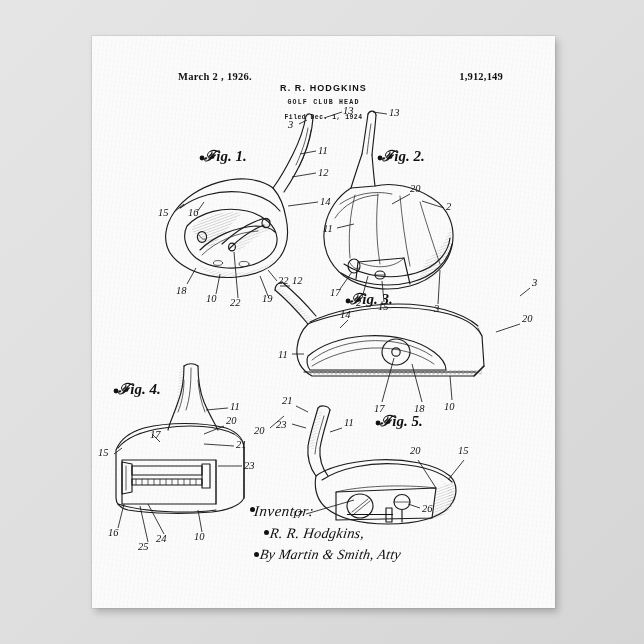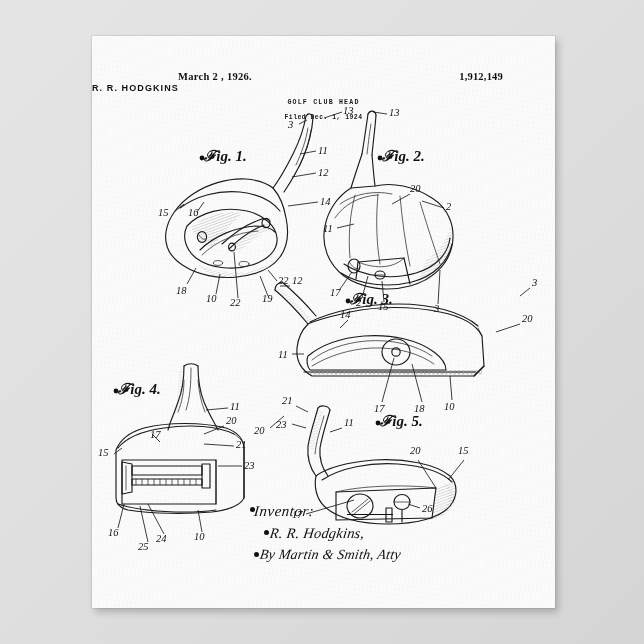--- a/index.html
+++ b/index.html
@@ -55,21 +55,21 @@
     letter-spacing: .3px;
   }
   #hdr-patno {
     right: 52px; top: 35px;
     font-size: 10.5px;
     font-weight: bold;
     letter-spacing: .2px;
   }
   #hdr-inventor {
     left: 0; right: 0; top: 47px;
-    text-align: left;
+    text-align: center;
     font-family: "Liberation Sans", sans-serif;
     font-size: 9px;
     font-weight: bold;
     letter-spacing: 1.1px;
   }
   #hdr-title {
     left: 0; right: 0; top: 63px;
     text-align: center;
     font-family: "Liberation Mono", monospace;
     font-size: 6.6px;

